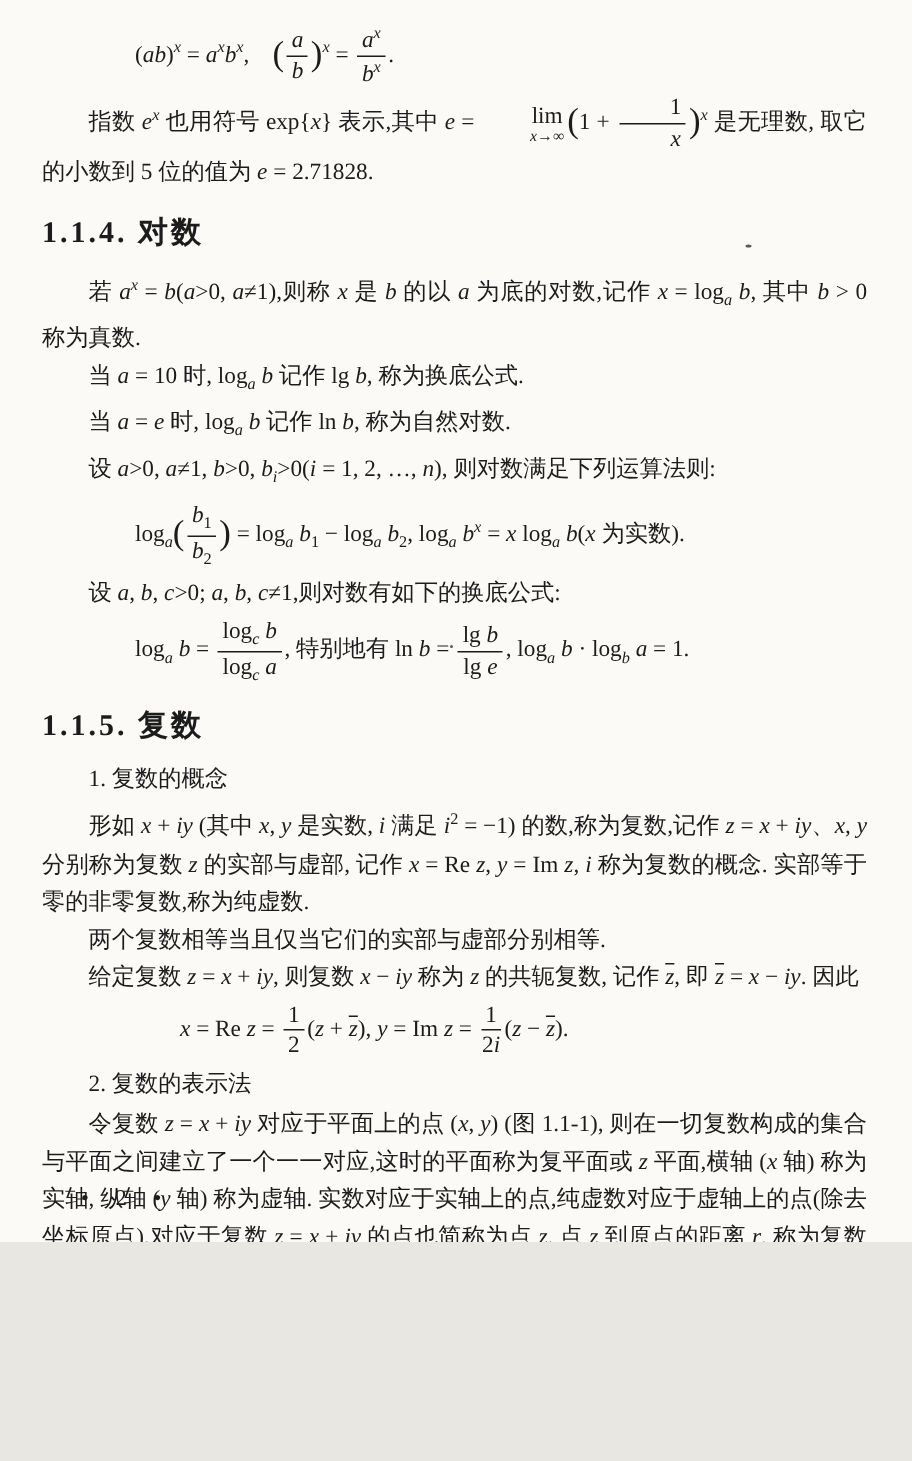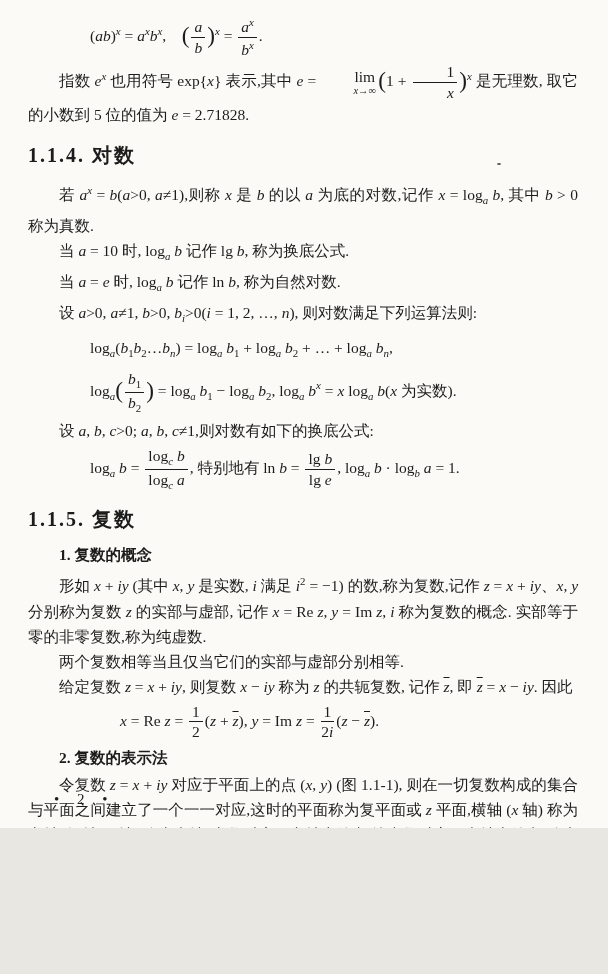--- a/index.html
+++ b/index.html
@@ -9,21 +9,21 @@
     background:#fbfaf6;color:#1c1c1c;
     font-family:"Liberation Serif","DejaVu Serif",serif;
     font-size:15.5px;line-height:25px;
     padding:12px 30px 0 28px;
     overflow:hidden;
   }
   p{margin:0;text-indent:2em;text-align:justify;}
   .display{margin:4px 0;padding-left:62px;text-indent:0;text-align:left;}
   .display.center-more{padding-left:92px;}
   h2{font-size:20px;line-height:26px;margin:15px 0 10px;font-weight:bold;letter-spacing:2px;}
-  .subhead{font-weight:bold;margin:2px 0;text-align:left;}
+  .subhead{font-weight:normal;margin:2px 0;text-align:left;}
   sup{font-size:0.7em;}
   sub{font-size:0.7em;}
   b{font-weight:normal;}
   i{font-style:italic;}
   .frac{display:inline-block;vertical-align:middle;text-align:center;line-height:1.15;margin:0 2px;}
   .frac .nu{display:block;border-bottom:1px solid #1c1c1c;padding:0 3px 1px;}
   .frac .de{display:block;padding-top:1px;}
   .lim{display:inline-block;text-align:center;vertical-align:-0.55em;line-height:1;margin:0 2px;}
   .lim .ls{display:block;font-size:0.68em;margin-top:2px;}
   .big{font-size:1.5em;vertical-align:-0.1em;line-height:0;}
@@ -40,21 +40,20 @@
 
   <p>指数 <i>e</i><sup><i>x</i></sup> 也用符号 exp{<i>x</i>} 表示,其中 <i>e</i> = <span class="lim">lim<span class="ls"><i>x</i>→∞</span></span><span class="big">(</span>1 + <span class="frac"><span class="nu">1</span><span class="de"><i>x</i></span></span><span class="big">)</span><sup><i>x</i></sup> 是无理数, 取它的小数到 5 位的值为 <i>e</i> = 2.71828.</p>
 
   <h2>1.1.4. 对数</h2>
 
   <p>若 <i>a</i><sup><i>x</i></sup> = <i>b</i>(<i>a</i>&gt;0, <i>a</i>≠1),则称 <i>x</i> 是 <i>b</i> 的以 <i>a</i> 为底的<b>对数</b>,记作 <i>x</i> = log<sub><i>a</i></sub> <i>b</i>, 其中 <i>b</i> &gt; 0 称为<b>真数</b>.</p>
   <p>当 <i>a</i> = 10 时, log<sub><i>a</i></sub> <i>b</i> 记作 lg <i>b</i>, 称为<b>换底公式</b>.</p>
   <p>当 <i>a</i> = <i>e</i> 时, log<sub><i>a</i></sub> <i>b</i> 记作 ln <i>b</i>, 称为<b>自然对数</b>.</p>
   <p>设 <i>a</i>&gt;0, <i>a</i>≠1, <i>b</i>&gt;0, <i>b<sub>i</sub></i>&gt;0(<i>i</i> = 1, 2, …, <i>n</i>), 则对数满足下列运算法则:</p>
 
-  <div class="display">log<sub><i>a</i></sub>(<i>b</i><sub>1</sub><i>b</i><sub>2</sub>…<i>b<sub>n</sub></i>) = log<sub><i>a</i></sub> <i>b</i><sub>1</sub> + log<sub><i>a</i></sub> <i>b</i><sub>2</sub> + … + log<sub><i>a</i></sub> <i>b<sub>n</sub></i>,</div>
   <div class="display">log<sub><i>a</i></sub><span class="big">(</span><span class="frac"><span class="nu"><i>b</i><sub>1</sub></span><span class="de"><i>b</i><sub>2</sub></span></span><span class="big">)</span> = log<sub><i>a</i></sub> <i>b</i><sub>1</sub> − log<sub><i>a</i></sub> <i>b</i><sub>2</sub>, log<sub><i>a</i></sub> <i>b</i><sup><i>x</i></sup> = <i>x</i> log<sub><i>a</i></sub> <i>b</i>(<i>x</i> 为实数).</div>
 
   <p>设 <i>a</i>, <i>b</i>, <i>c</i>&gt;0; <i>a</i>, <i>b</i>, <i>c</i>≠1,则对数有如下的<b>换底公式</b>:</p>
 
   <div class="display">log<sub><i>a</i></sub> <i>b</i> = <span class="frac"><span class="nu">log<sub><i>c</i></sub> <i>b</i></span><span class="de">log<sub><i>c</i></sub> <i>a</i></span></span>, 特别地有 ln <i>b</i> = <span class="frac"><span class="nu">lg <i>b</i></span><span class="de">lg <i>e</i></span></span>, log<sub><i>a</i></sub> <i>b</i> · log<sub><i>b</i></sub> <i>a</i> = 1.</div>
 
   <h2>1.1.5. 复数</h2>
 
   <p class="subhead">1. 复数的概念</p>
 

